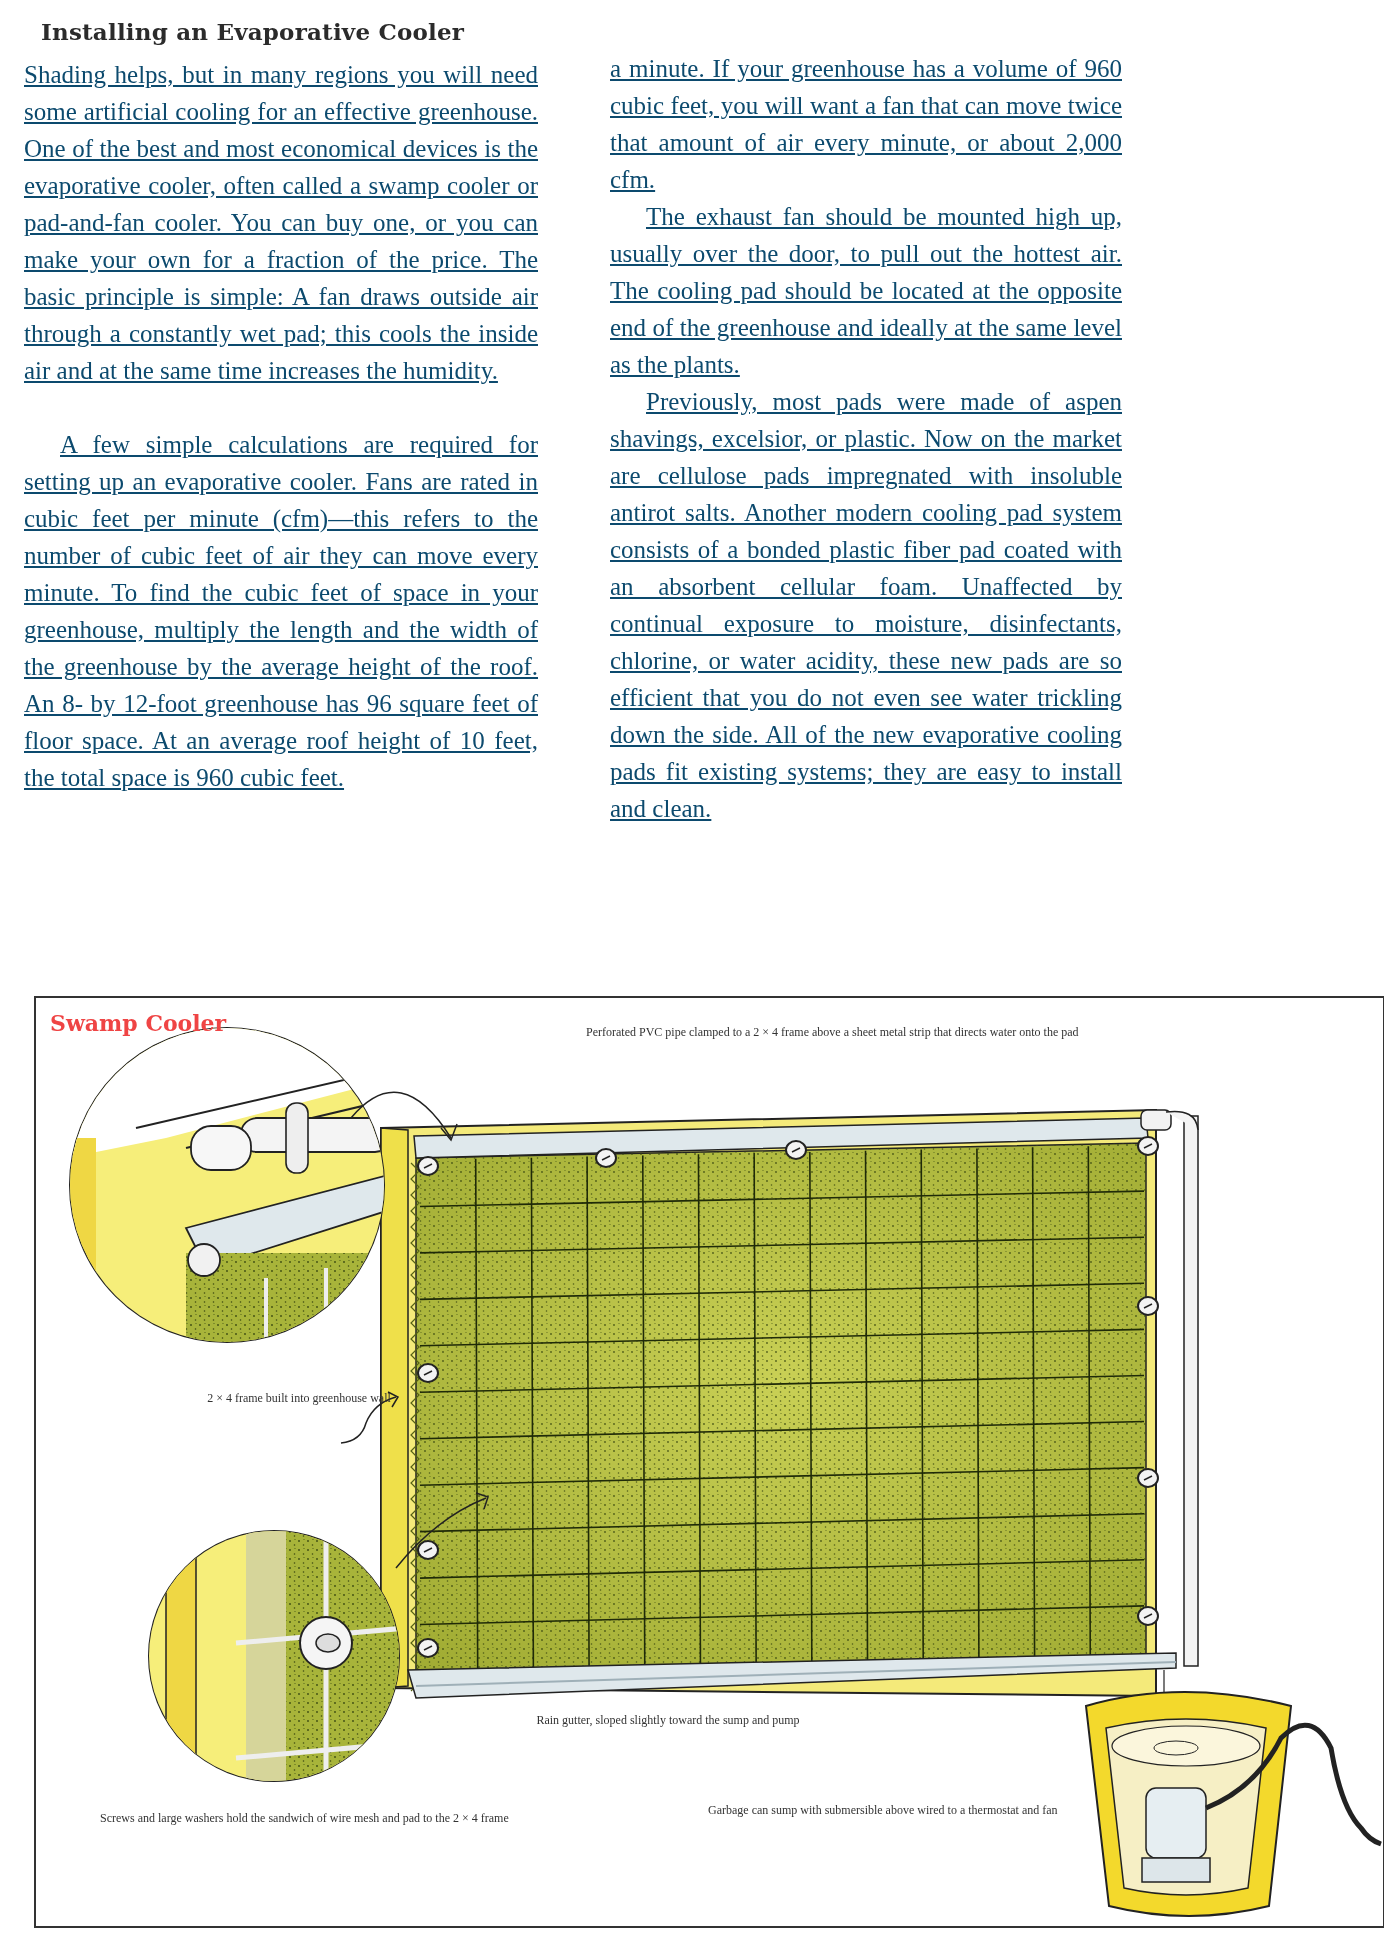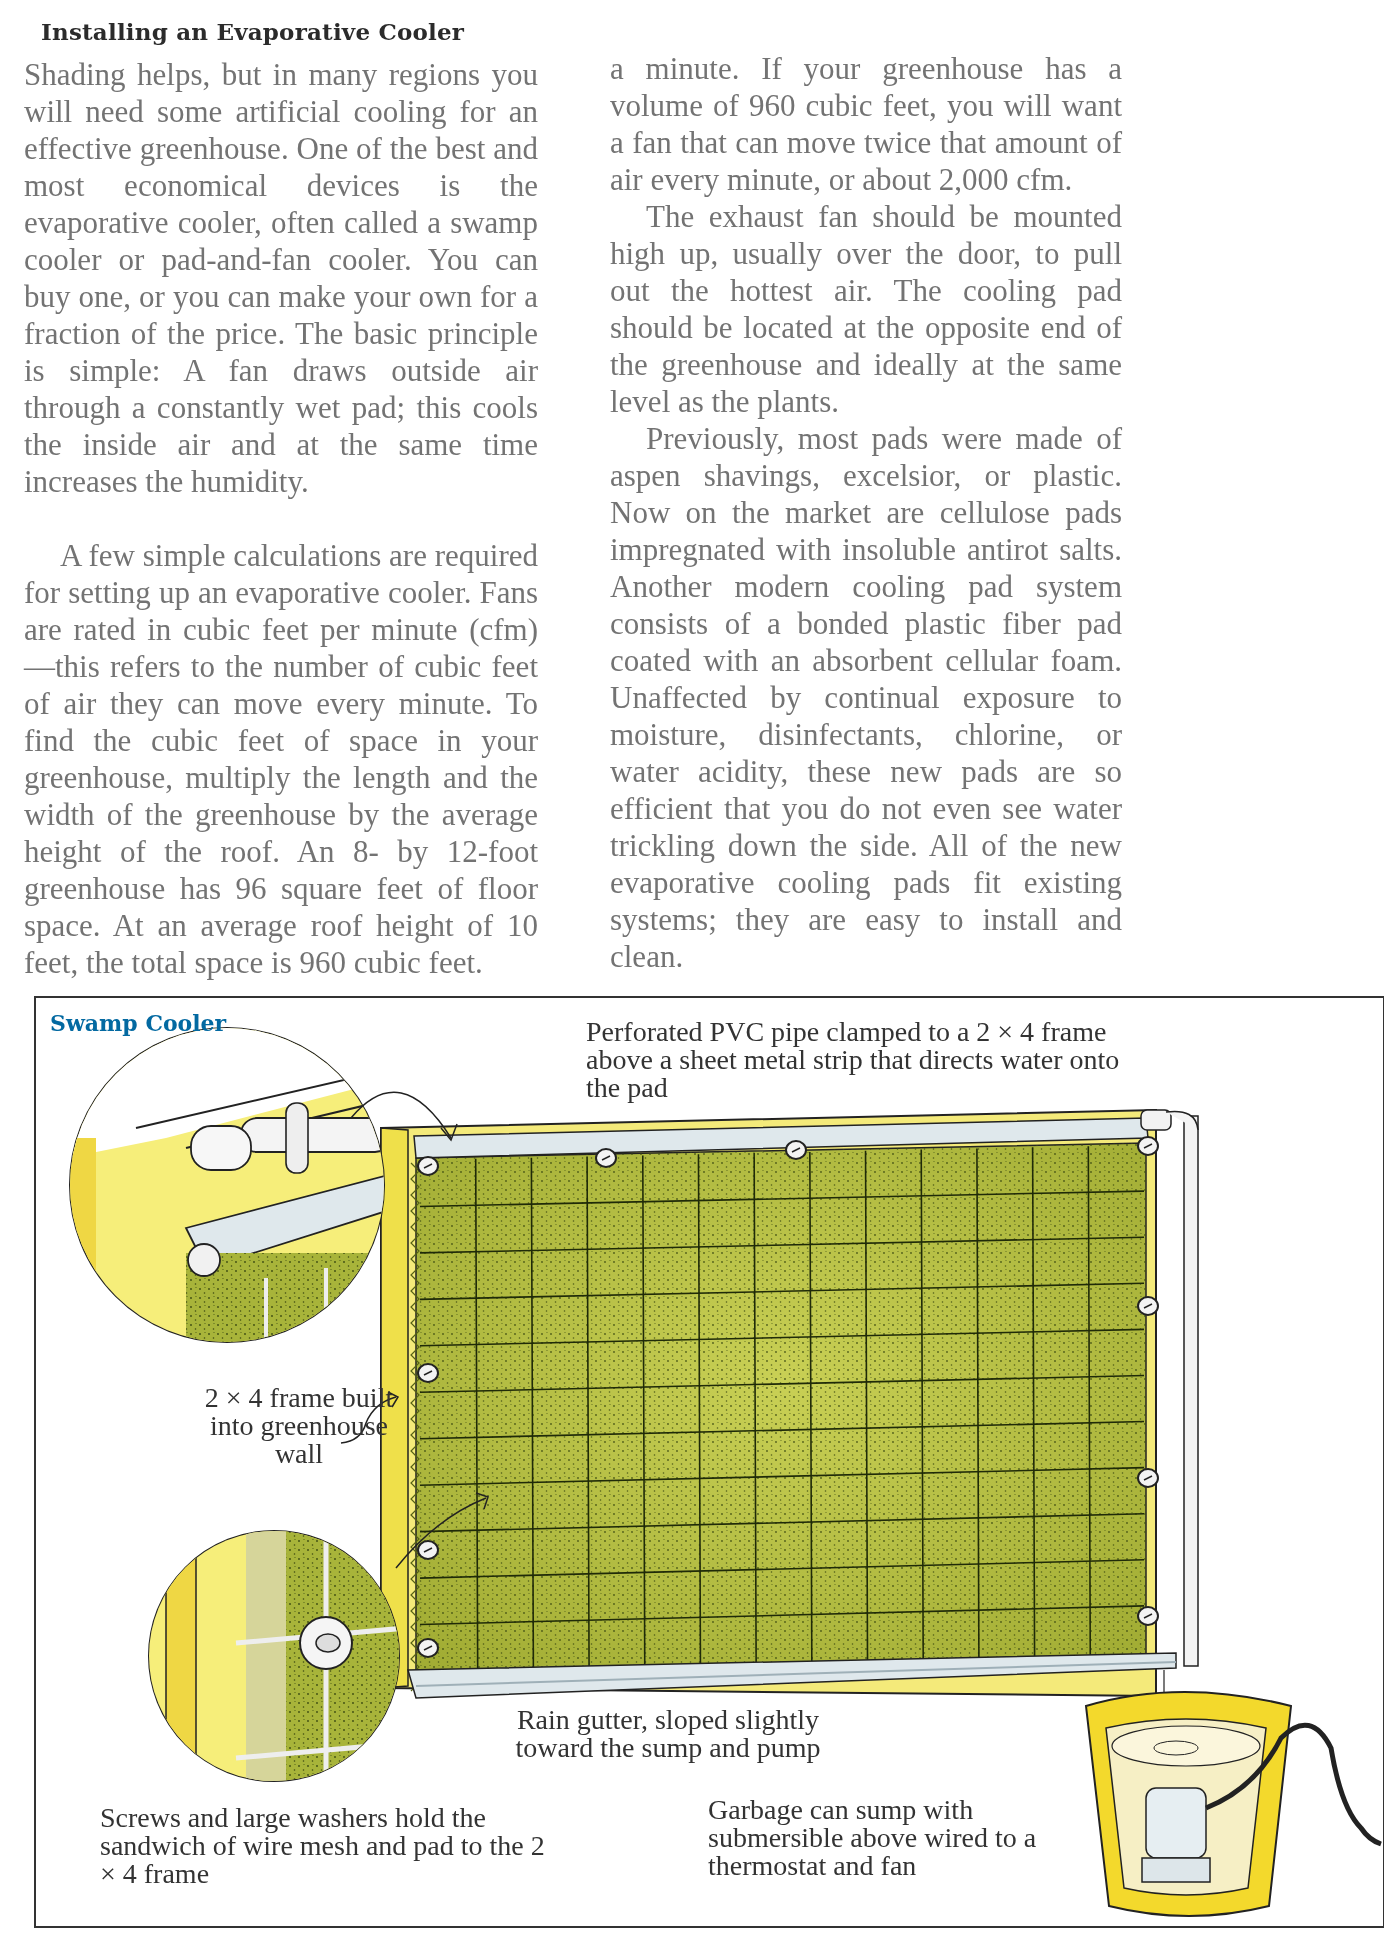--- a/index.html
+++ b/index.html
@@ -1,27 +1,27 @@
 <!DOCTYPE html>
 <html><head>
 <meta charset="utf-8">
 <style>
   html, body { margin:0; padding:0; background:#ffffff; }
   body { width:1398px; height:1936px; position:relative; overflow:hidden; color:#2a2a2a; }
   .serif { font-family: "DejaVu Serif", "Liberation Serif", serif; }
   #heading { position:absolute; left:41px; top:18px; font-size:23px; font-weight:bold; letter-spacing:0.2px; color:#2b2b2b; }
-  .col { position:absolute; font-family:"Liberation Serif", serif; font-size:31px; line-height:37px; text-align:justify; color:#737373; }
+  .col { position:absolute; font-family:"Liberation Serif", serif; font-size:25px; line-height:37px; text-align:justify; color:#0c4a6e;text-decoration:underline; }
   .col p { margin:0; text-indent:0; }
   .col p.ind { text-indent:36px; }
   .col p.gap { margin-top:37px; }
   #col-left { left:24px; top:56px; width:514px; }
   #col-right { left:610px; top:50px; width:512px; }
   #figure { position:absolute; left:34px; top:996px; width:1350px; height:932px; border:2px solid #333; border-right-width:1px; box-sizing:border-box; }
-  #fig-title { position:absolute; left:14px; top:12px; font-family:"DejaVu Serif", serif; font-weight:bold; font-size:22px; color:#0369a1; }
-  .cap { position:absolute; font-family:"Liberation Serif", serif; font-size:28px; line-height:28px; color:#333; }
+  #fig-title { position:absolute; left:14px; top:12px; font-family:"DejaVu Serif", serif; font-weight:bold; font-size:22px; color:#ef4444; }
+  .cap { position:absolute; font-family:"Liberation Serif", serif; font-size:12px; line-height:28px; color:#333; }
   #cap-pipe { left:550px; top:20px; width:560px; }
   #cap-frame { left:158px; top:386px; width:210px; text-align:center; }
   #cap-gutter { left:442px; top:708px; width:380px;text-align:center; }
   #cap-screws { left:64px; top:800px; width:460px;margin-top:6px; }
   #cap-sump { left:672px; top:798px; width:400px; }
   #art { position:absolute; left:0; top:0; }
 </style>
 </head>
 <body>
 

